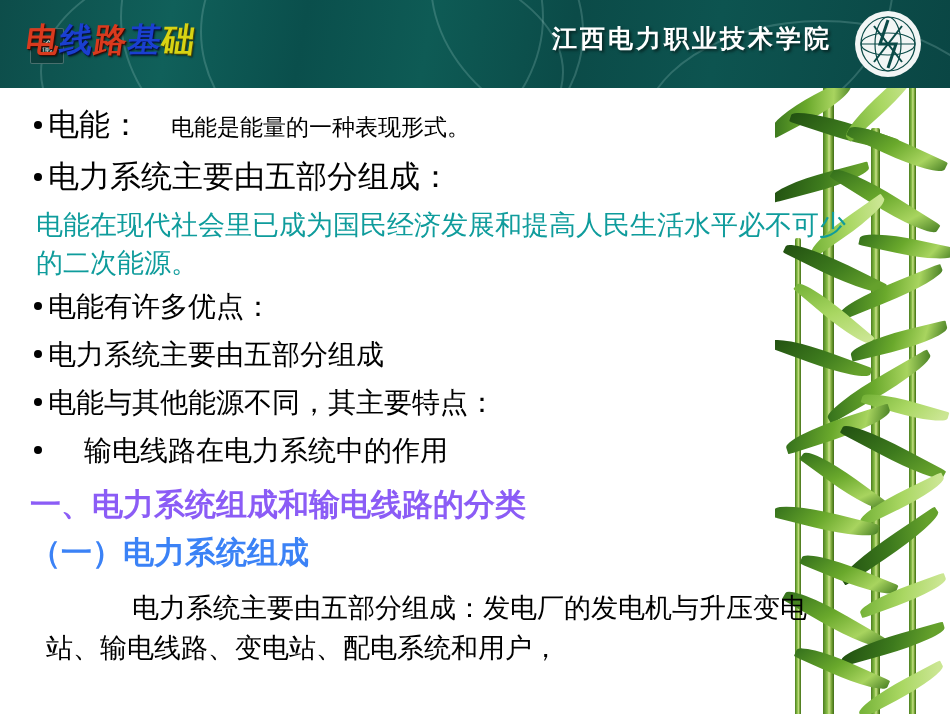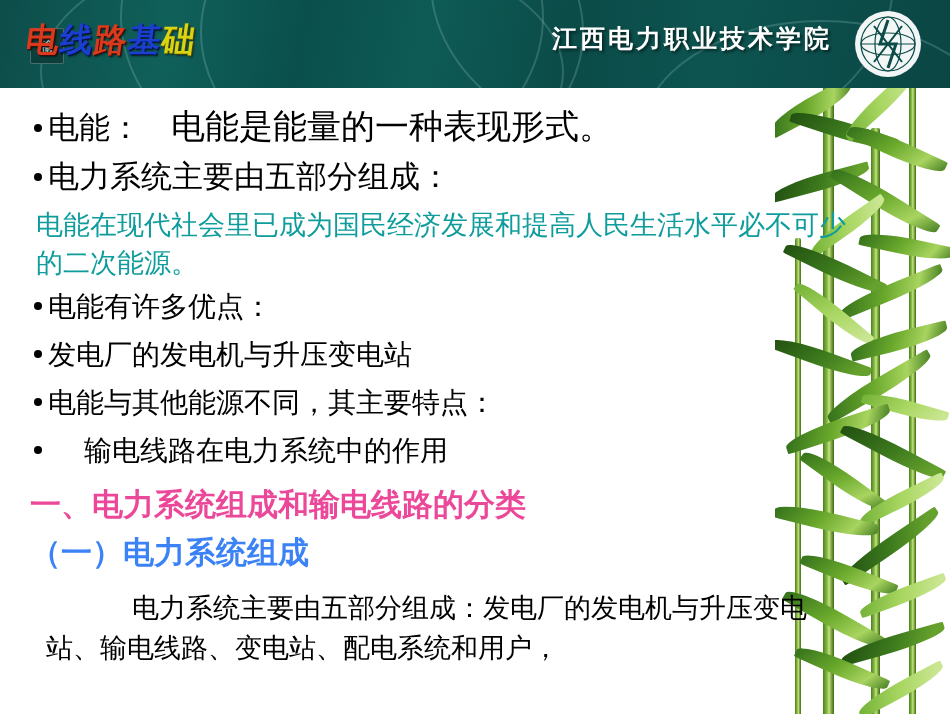--- a/index.html
+++ b/index.html
@@ -136,25 +136,25 @@
     height: 8px;
     border-radius: 50%;
     background: #000000;
     margin-right: 6px;
     flex: 0 0 auto;
     position: relative;
     top: -6px;
   }
   .black { color: #000000; }
   .teal { color: #0f9c9c; }
-  .red { color: #ec4899; }
+  .red { color: #8b5cf6; }
   .blue { color: #3b82f6; }
 
   .l1 { left: 34px; top: 16px;  font-size: 31px; }
-  .l1 .sub { font-size: 34px; margin-left: 30px; text-align: right; }
+  .l1 .sub { font-size: 23px; margin-left: 30px; text-align: right; }
   .l2 { left: 34px; top: 68px;  font-size: 31px; }
   .l3 { left: 36px; top: 118px; font-size: 27px; line-height: 38px; white-space: normal; width: 820px; }
   .l4 { left: 34px; top: 200px; font-size: 28px; }
   .l5 { left: 34px; top: 248px; font-size: 28px; }
   .l6 { left: 34px; top: 296px; font-size: 28px; }
   .l7 { left: 34px; top: 344px; font-size: 28px; gap: 36px; }
   .l8 { left: 30px; top: 396px; font-size: 31px; font-weight: bold; }
   .l9 { left: 30px; top: 444px; font-size: 31px; font-weight: bold; }
   .l10 { left: 46px; top: 500px; font-size: 27px; line-height: 40px; white-space: normal; width: 810px; text-indent: 86px; }
 </style>
@@ -239,21 +239,21 @@
 
     <div class="line l3 teal">电能在现代社会里已成为国民经济发展和提高人民生活水平必不可少的二次能源。</div>
 
     <div class="line l4 bullet-line">
       <span class="dot"></span>
       <span class="black">电能有许多优点：</span>
     </div>
 
     <div class="line l5 bullet-line">
       <span class="dot"></span>
-      <span class="black">发电厂的发电机与升压变电站</span>
+      <span class="black">电力系统主要由五部分组成</span>
     </div>
 
     <div class="line l6 bullet-line">
       <span class="dot"></span>
       <span class="black">电能与其他能源不同，其主要特点：</span>
     </div>
 
     <div class="line l7 bullet-line">
       <span class="dot"></span>
       <span class="black">输电线路在电力系统中的作用</span>

